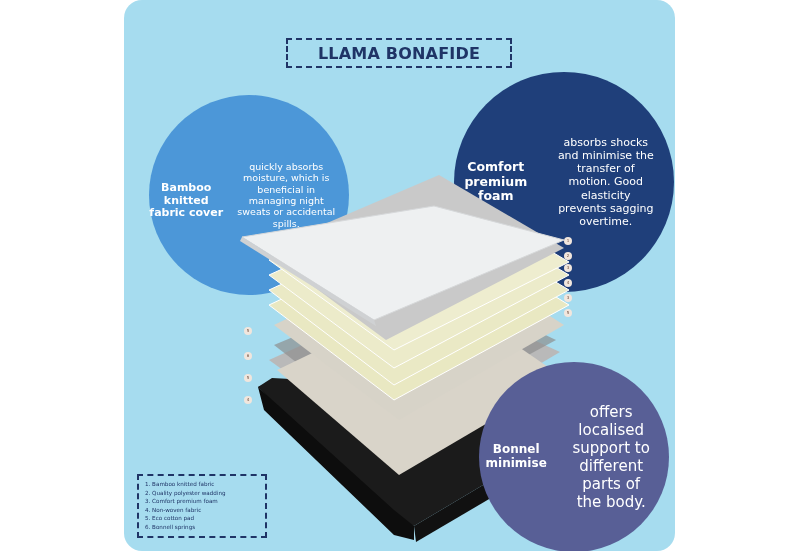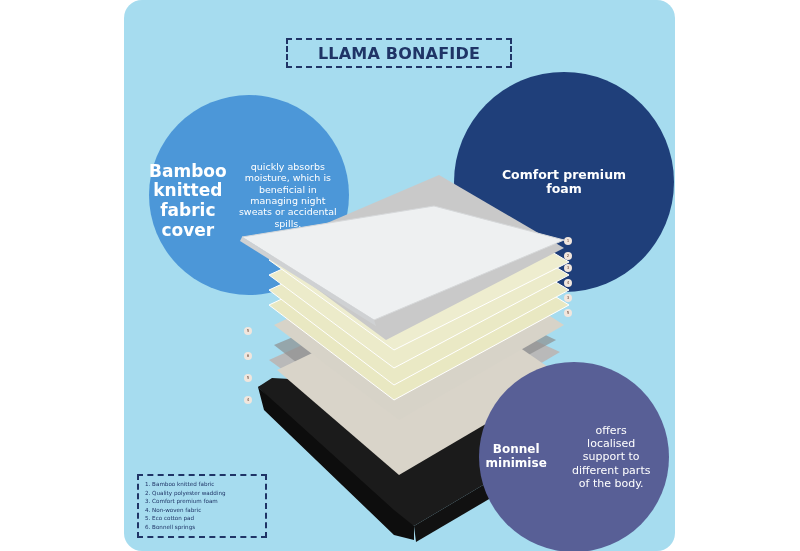--- a/index.html
+++ b/index.html
@@ -20,28 +20,28 @@
     color:#1f3466; font-weight:bold; font-size:16px; letter-spacing:0.2px;
   }
   .bubble {
     position:absolute; border-radius:50%;
     display:flex; align-items:center; justify-content:center;
     text-align:center; color:#ffffff;
   }
   .bubble .head { font-weight:bold; line-height:1.15; }
   .bubble .body { line-height:1.2; }
   .b1 { left:25px; top:95px; width:200px; height:200px; background:#4c97d8; }
-  .b1 .head { font-size:17px; margin-top:12px;text-align:center; }
+  .b1 .head { font-size:11px; margin-top:12px;text-align:center; }
   .b1 .body { font-size:9.5px; padding:0 12px; }
   .b2 { left:330px; top:72px; width:220px; height:220px; background:#1f3f7a; }
   .b2 .head { font-size:12.5px; }
   .b2 .body { font-size:11px; padding:0 20px; }
   .b3 { left:355px; top:362px; width:190px; height:190px; background:#585f96; }
   .b3 .head { font-size:12px; }
-  .b3 .body { font-size:11px; padding:0 18px; }
+  .b3 .body { font-size:15px; padding:0 18px; }
   .legend-box {
     position:absolute; left:13px; top:474px; width:130px; height:64px;
     border:2px dashed #1f3466; box-sizing:border-box; padding:4px 6px;
   }
   .legend-box div { font-size:5.6px; color:#1f3466; line-height:8.6px; white-space:nowrap; }
   .mattress { position:absolute; left:0; top:0; width:551px; height:551px; }
   .tag {
     position:absolute; width:8px; height:8px; border-radius:50%;
     background:#f1e6dd; color:#6b4a3a; font-size:4px; line-height:8px; text-align:center;
   }
@@ -55,20 +55,21 @@
     <span>LLAMA BONAFIDE</span>
   </div>
 
   <div class="bubble b1">
     <div class="head" style="width:110px;">Bamboo knitted fabric cover</div>
     <div class="body" style="width:150px;">quickly absorbs moisture, which is beneficial in managing night sweats or accidental spills.</div>
   </div>
 
   <div class="bubble b2">
     <div class="head" style="width:130px;">Comfort premium foam</div>
+    <div class="body" style="width:150px;">absorbs shocks and minimise the transfer of motion. Good elasticity prevents sagging overtime.</div>
   </div>
 
   <svg class="mattress" viewBox="0 0 551 551">
 
     <polygon points="134,387 280,520 452,430 450,405 410,392 275,497 150,380" fill="#141414"></polygon>
     <polygon points="134,387 148,378 410,392 452,408 452,430 290,526 270,520" fill="#1b1b1b"></polygon>
     <polygon points="134,387 270,510 290,526 290,540 270,535 140,410" fill="#0d0d0d"></polygon>
     <polygon points="290,526 452,430 452,448 292,542" fill="#111"></polygon>
 
     <polygon points="145,360 270,450 436,352 300,290" fill="#b9b9b9"></polygon>

